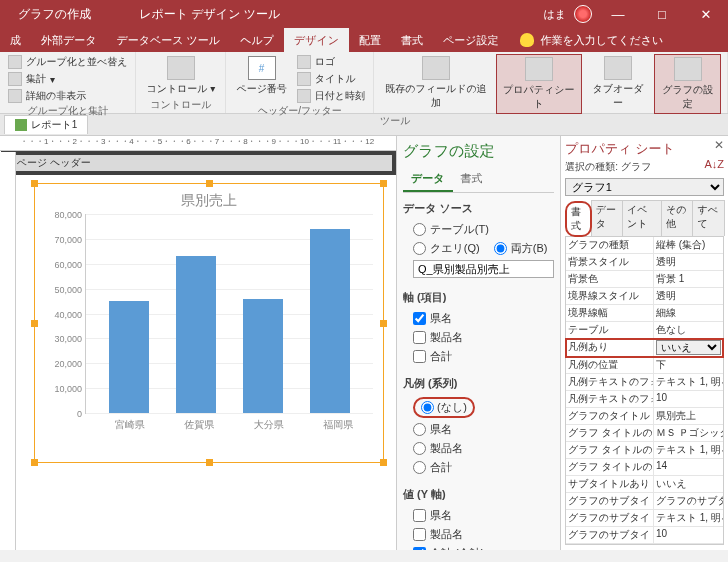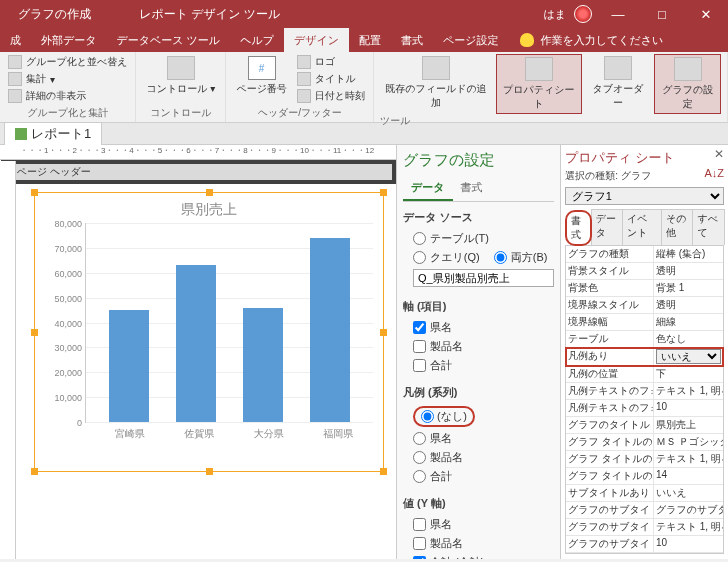--- a/index.html
+++ b/index.html
@@ -14,34 +14,34 @@
 .avatar { width: 18px; height: 18px; border-radius: 50%; background: radial-gradient(circle, #ff6b6b 30%, #c92a2a 70%); border: 1px solid #fff; }
 
 
 .ribbon-tabs { height: 24px; background: #a4373a; display: flex; align-items: stretch; color: #fff; font-size: 11px; }
 .ribbon-tabs .tab { padding: 0 10px; display: flex; align-items: center; cursor: pointer; }
 .ribbon-tabs .tab.active { background: #f1f1f1; color: #a4373a; }
 .ribbon-tabs .tell { display: flex; align-items: center; gap: 6px; padding-left: 12px; }
 .bulb { width: 14px; height: 14px; background: #ffd93d; border-radius: 50% 50% 40% 40%; }
 
 
-.ribbon { height: 71px; background: #f1f1f1; border-bottom: 1px solid #d0d0d0; display: flex; }
+.ribbon { height: 62px; background: #f1f1f1; border-bottom: 1px solid #d0d0d0; display: flex; }
 .ribbon-group { border-right: 1px solid #e0e0e0; padding: 2px 6px 0 6px; display: flex; flex-direction: column; justify-content: space-between; font-size: 10px; }
 .ribbon-group .body { display: flex; gap: 4px; align-items: flex-start; }
 .ribbon-group .footer { text-align: center; color: #666; padding-bottom: 2px; font-size: 10px; }
 .rbtn { display: flex; flex-direction: column; align-items: center; gap: 2px; padding: 2px 4px; min-width: 40px; }
 .rbtn .ico { width: 28px; height: 24px; background: #d9d9d9; border: 1px solid #bbb; }
 .rbtn-s { display: flex; align-items: center; gap: 4px; padding: 1px 2px; font-size: 10px; white-space: nowrap; }
 .rbtn-s .ico-s { width: 14px; height: 14px; background: #d9d9d9; border: 1px solid #bbb; flex-shrink: 0; }
 .vstack { display: flex; flex-direction: column; gap: 1px; }
 .active-tool { background: #e6cfcf; border: 1px solid #a4373a; }
 
 
 .doctabs { height: 22px; background: #e8e8e8; display: flex; align-items: center; border-bottom: 1px solid #ccc; padding-left: 4px; }
-.doctab { background: #fff; border: 1px solid #ccc; border-bottom: none; padding: 2px 10px; font-size: 13px; display: flex; align-items: center; gap: 4px; }
+.doctab { background: #fff; border: 1px solid #ccc; border-bottom: none; padding: 2px 10px; font-size: 10px; display: flex; align-items: center; gap: 4px; }
 .doctab .ico-s { width: 12px; height: 12px; background: #6aa84f; }
 
 
 .main { display: flex; height: 414px; }
 .canvas-area { width: 396px; background: #fff; position: relative; overflow: hidden; }
 .ruler { height: 15px; background: #fff; border-bottom: 1px solid #ccc; font-size: 8px; color: #666; padding-left: 20px; white-space: nowrap; overflow: hidden; }
 .vruler { position: absolute; left: 0; top: 16px; width: 16px; bottom: 0; background: #fff; border-right: 1px solid #ccc; }
 .section-hdr { background: #dadada; border: 4px solid #404040; padding: 1px 4px; font-size: 10px; margin-left: 1px; }
 .detail-area { margin-left: 16px; background: #fff; position: relative; height: 330px; }
 .chart-box { position: absolute; left: 18px; top: 8px; width: 350px; height: 280px; border: 1px solid #f5a623; }

